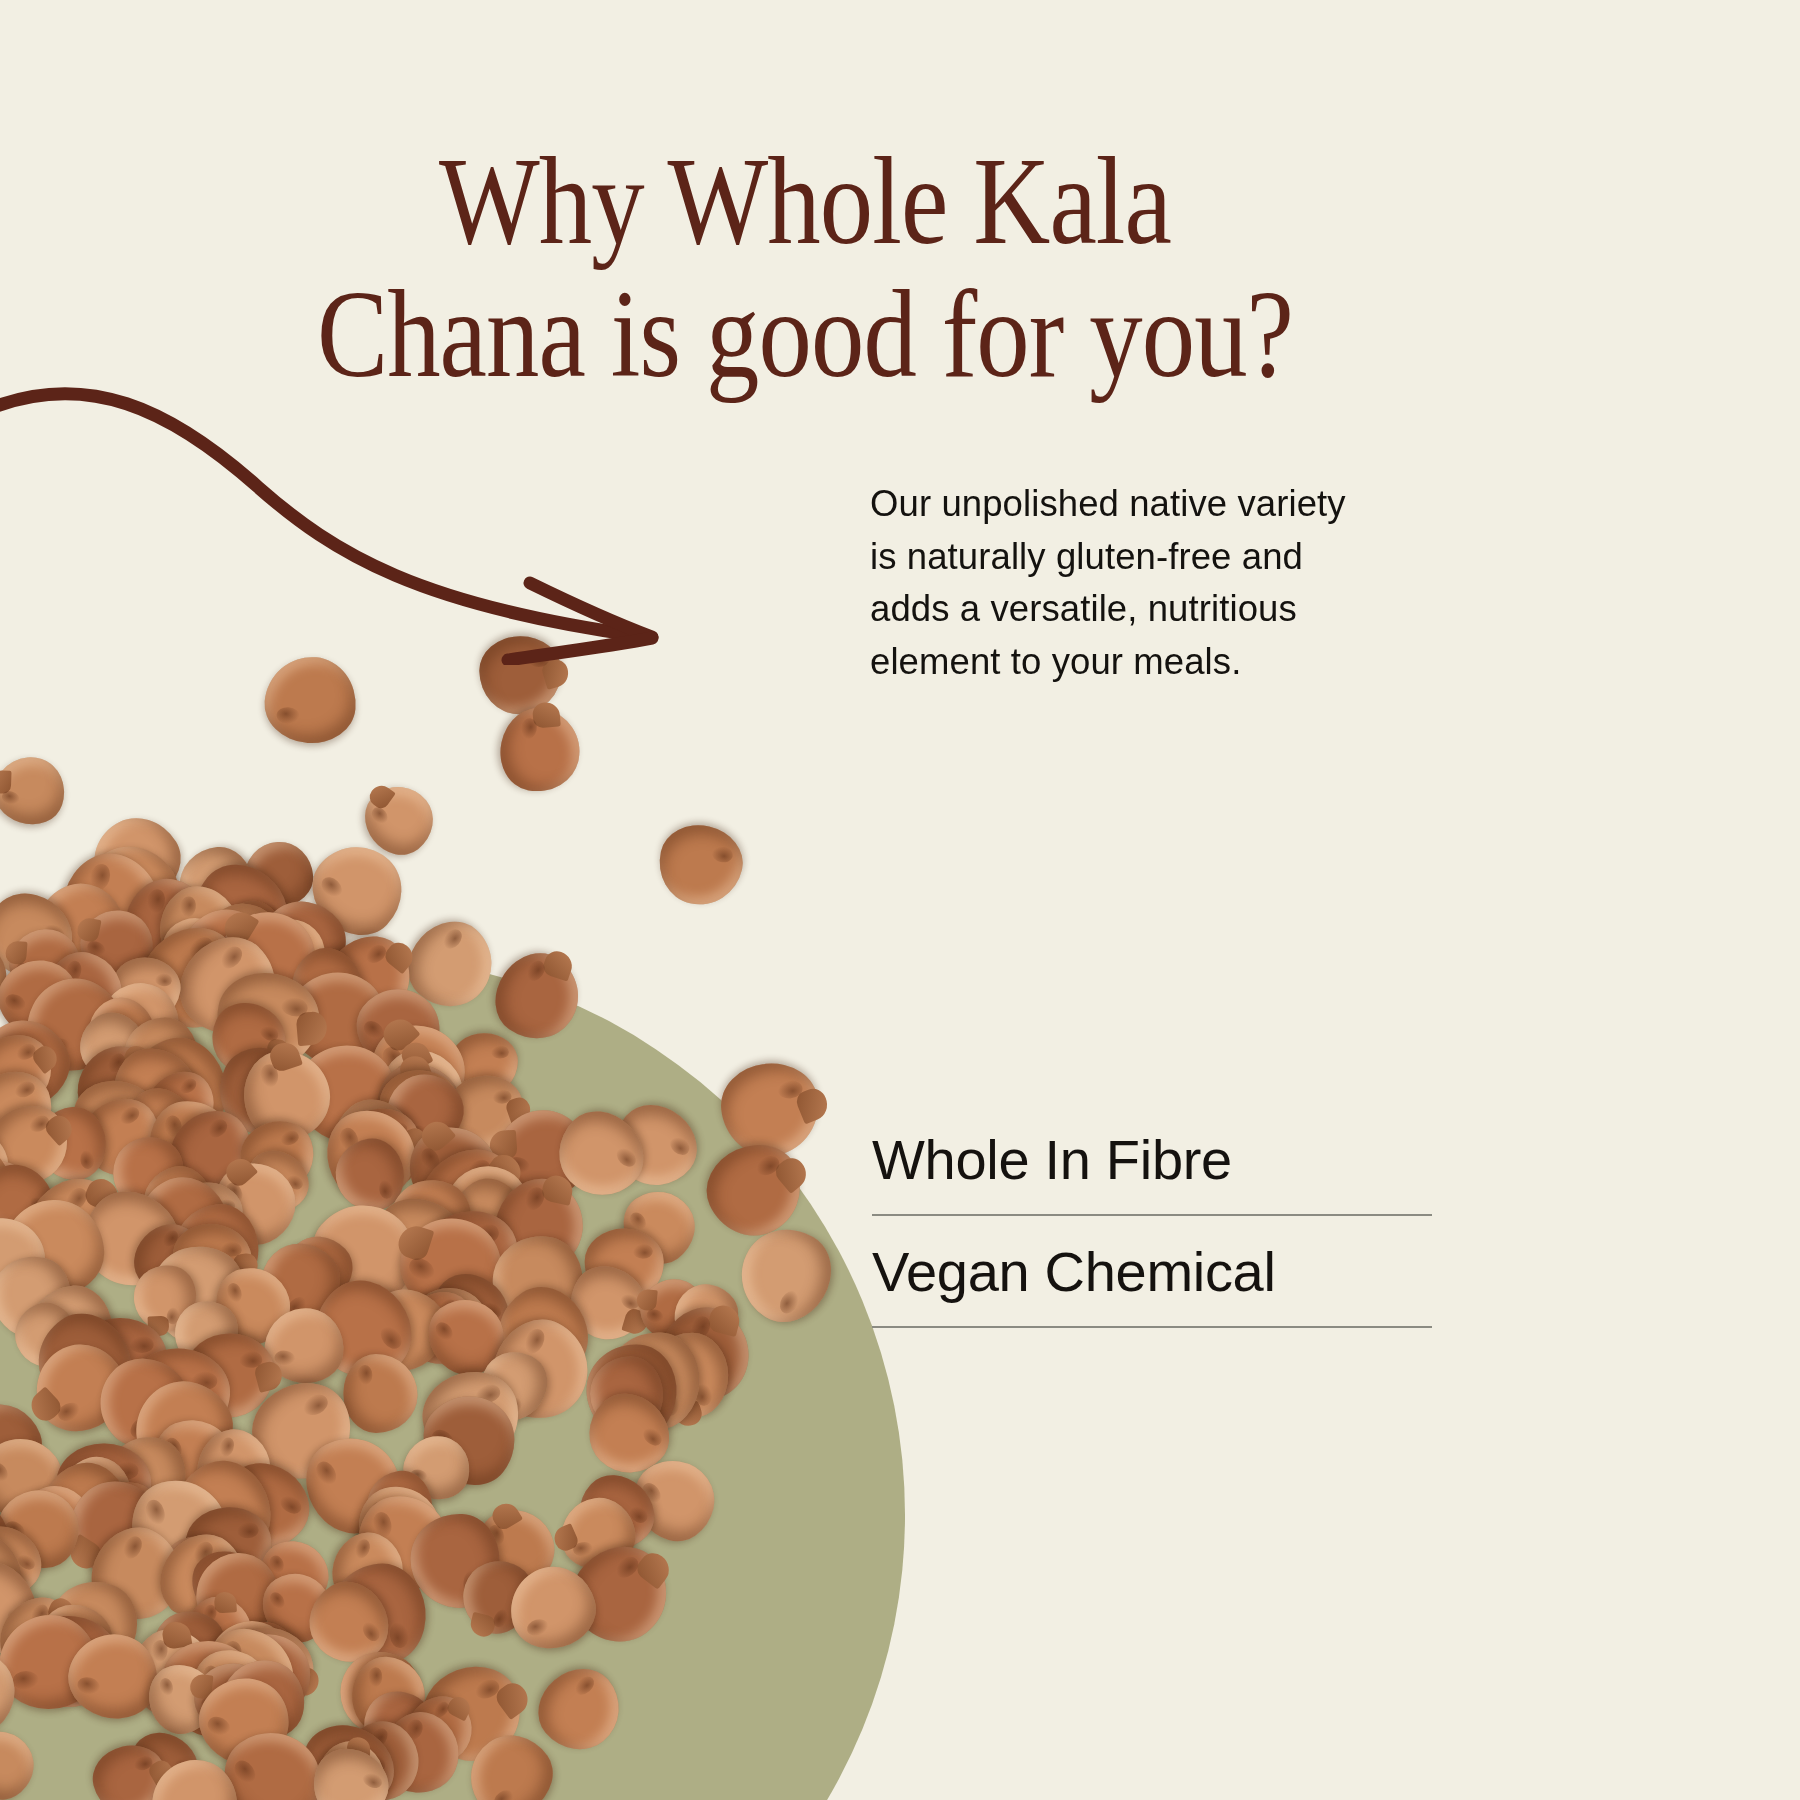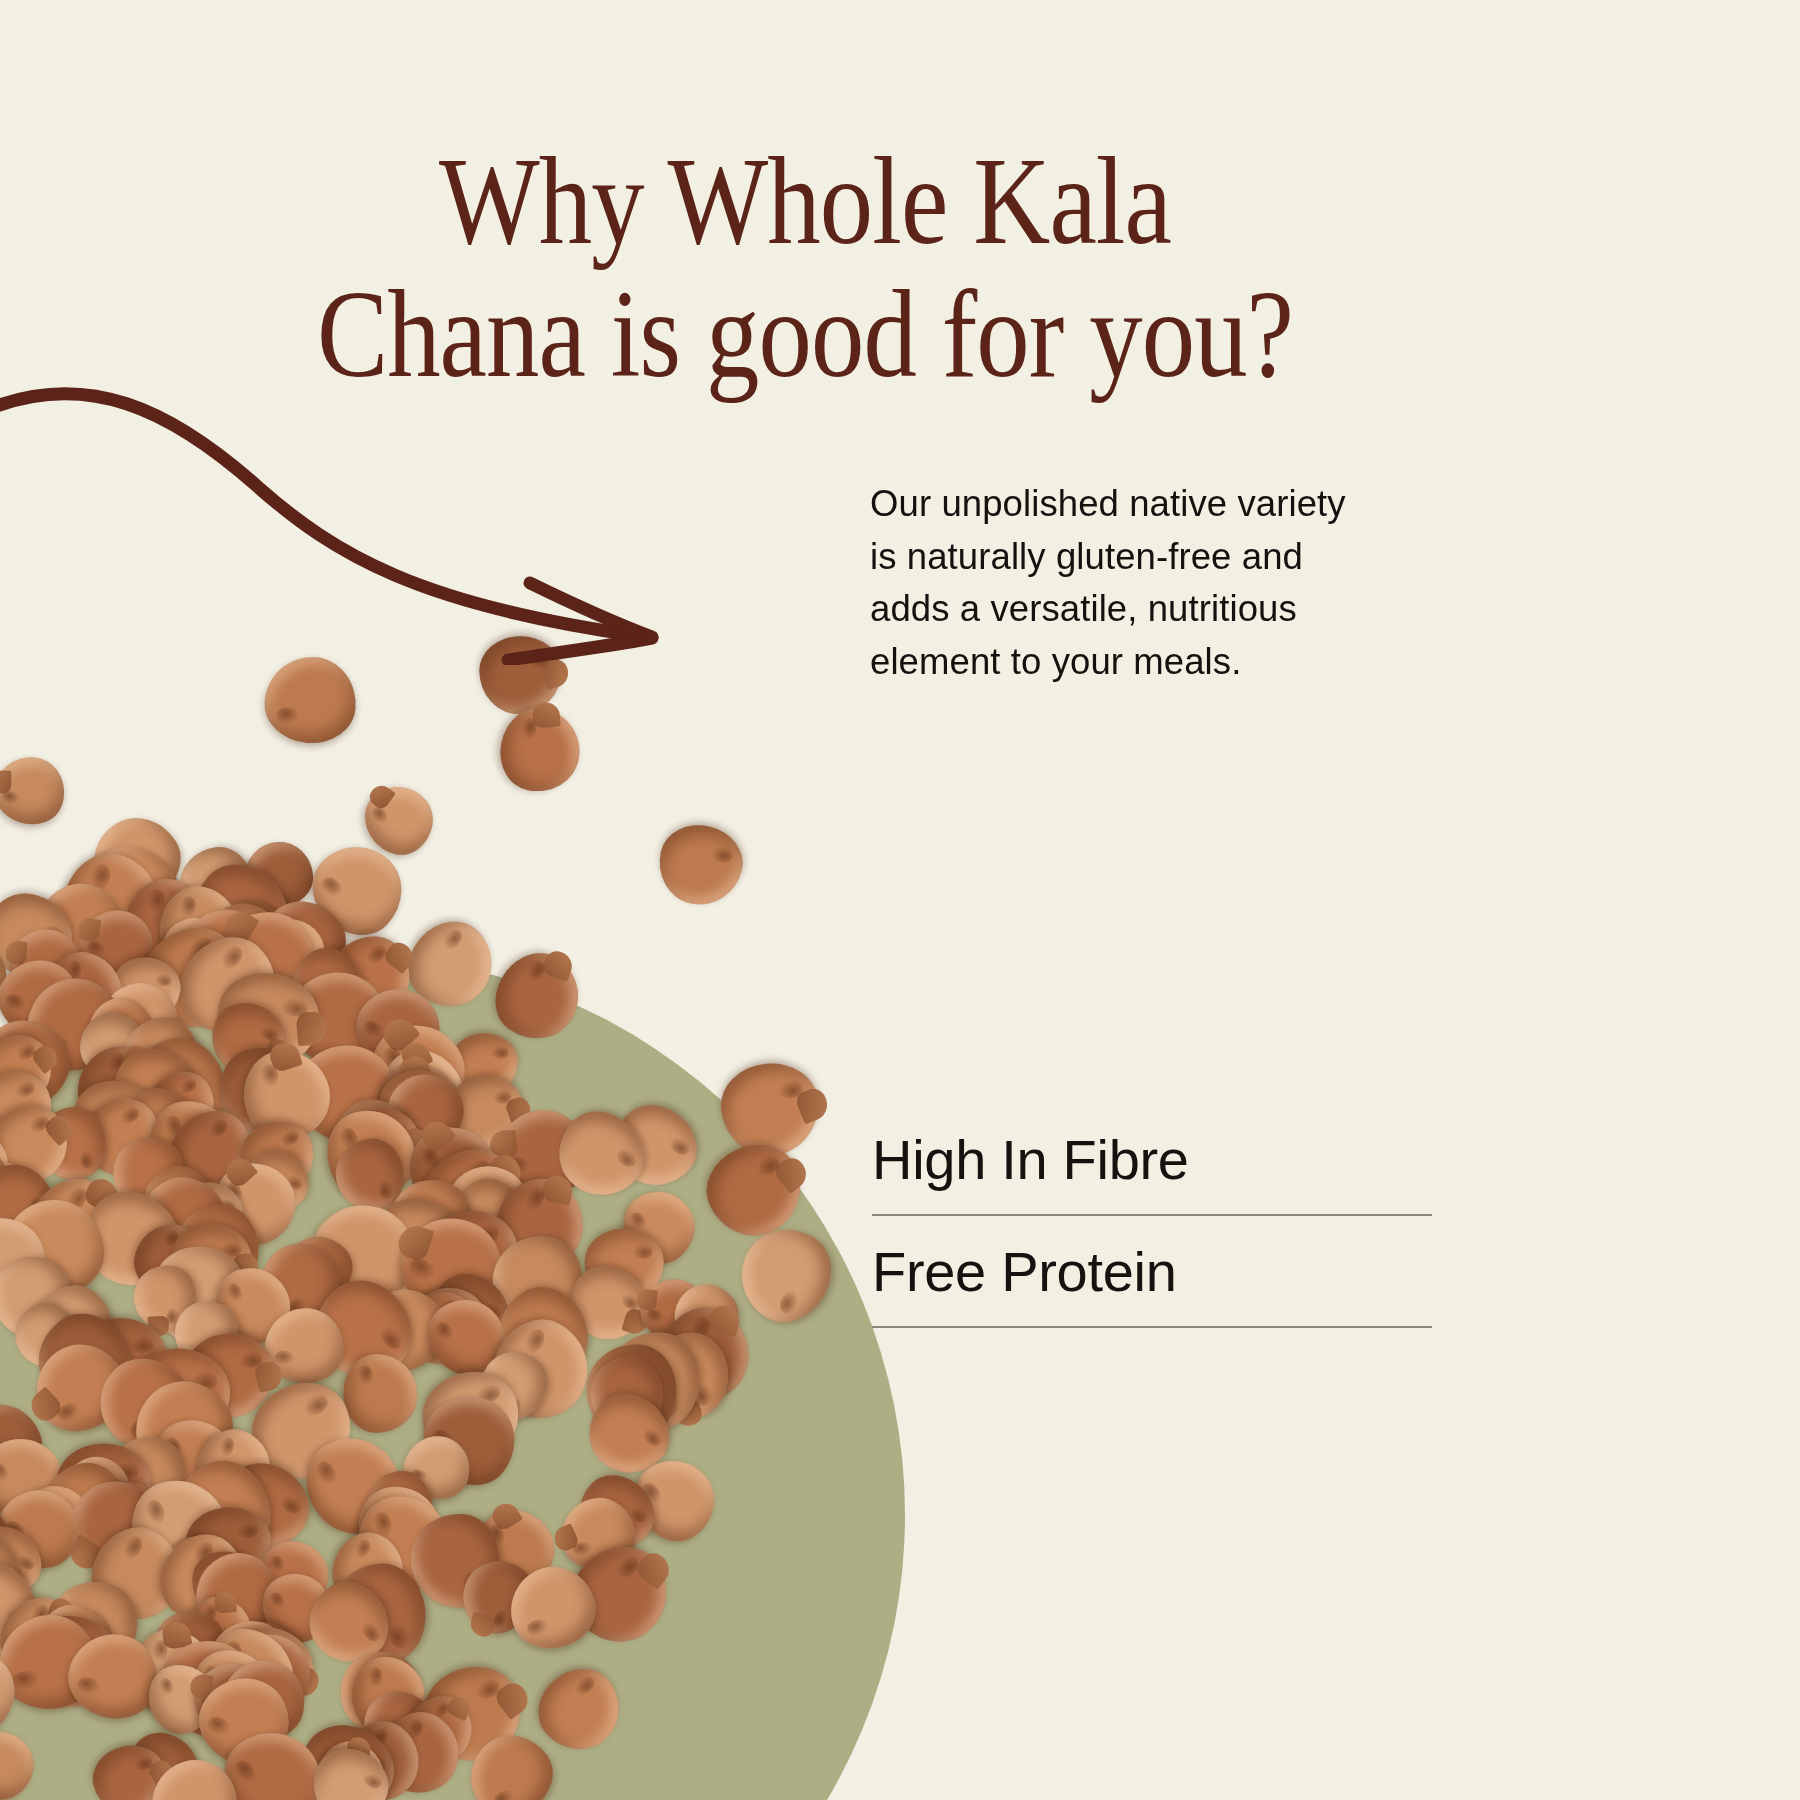--- a/index.html
+++ b/index.html
@@ -1549,19 +1549,19 @@
     <path d="M540 228 C 585 250, 625 268, 662 282" fill="none" stroke="#5c2418" stroke-width="13" stroke-linecap="round"></path>
     <path d="M518 305 C 565 298, 620 291, 662 283" fill="none" stroke="#5c2418" stroke-width="13" stroke-linecap="round"></path>
   </svg>
 
   <div class="para">Our unpolished native variety
 is naturally gluten-free and
 adds a versatile, nutritious
 element to your meals.</div>
 
   <div class="benefits">
-    <div class="benefit">High In Fibre</div>
+    <div class="benefit">Whole In Fibre</div>
     <div class="divider"></div>
-    <div class="benefit">Free Protein</div>
+    <div class="benefit">Vegan Chemical</div>
     <div class="divider"></div>
   </div>
 
 </div>
 
 </body></html>

